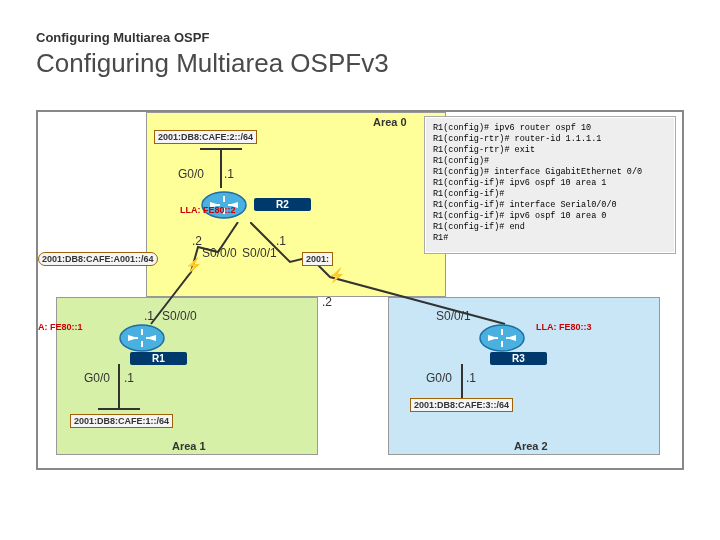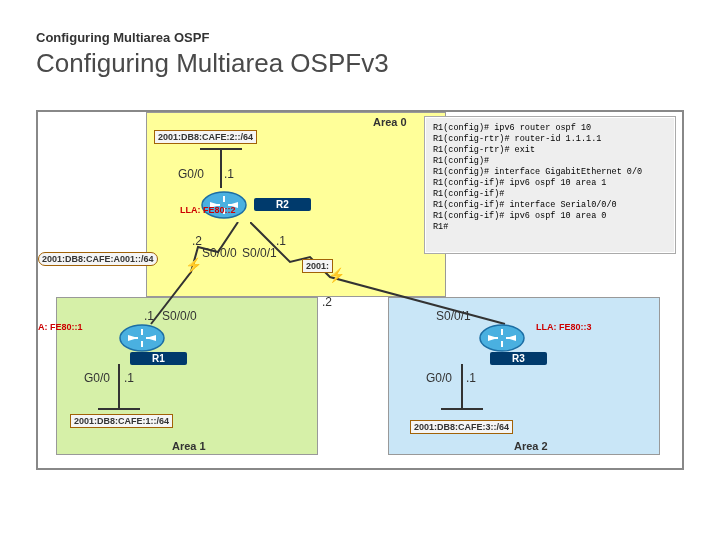--- a/index.html
+++ b/index.html
@@ -94,25 +94,25 @@
         <path d="M10 17 h10 M28 17 h10 M24 8 v6 M24 20 v6" stroke="#fff" stroke-width="2"></path>
         <polygon points="20,17 10,14 10,20" fill="#fff"></polygon>
         <polygon points="28,17 38,14 38,20" fill="#fff"></polygon>
       </svg>
   </div>
   <div class="router-name" style="top:240px; left:452px;text-align:center;">R3</div>
 
   <div class="ip-label" style="top:18px; left:116px;">2001:DB8:CAFE:2::/64</div>
   <div class="lla-label" style="top:93px; left:98px;margin-left:44px;">LLA: FE80::2</div>
   <div class="ip-label" style="top:140px; left:0px;border-radius:7px;">2001:DB8:CAFE:A001::/64</div>
-  <div class="ip-label" style="top:147px; left:264px;">2001:</div>
+  <div class="ip-label" style="top:140px; left:264px;">2001:</div>
   <div class="lla-label" style="top:210px; left:0px;text-align:center;">A: FE80::1</div>
   <div class="lla-label" style="top:210px; left:498px;text-align:right;">LLA: FE80::3</div>
   <div class="ip-label" style="top:302px; left:32px;">2001:DB8:CAFE:1::/64</div>
-  <div class="ip-label" style="top:308px; left:372px;">2001:DB8:CAFE:3::/64</div>
+  <div class="ip-label" style="top:286px; left:372px;">2001:DB8:CAFE:3::/64</div>
 
   <div class="iface-label" style="top:55px; left:140px;">G0/0</div>
   <div class="iface-label" style="top:55px; left:186px;">.1</div>
   <div class="iface-label" style="top:122px; left:154px;">.2</div>
   <div class="iface-label" style="top:134px; left:164px;">S0/0/0</div>
   <div class="iface-label" style="top:134px; left:204px;">S0/0/1</div>
   <div class="iface-label" style="top:122px; left:238px;">.1</div>
 
   <div class="iface-label" style="top:197px; left:106px;">.1</div>
   <div class="iface-label" style="top:197px; left:124px;">S0/0/0</div>
@@ -127,16 +127,17 @@
   <div class="term-panel">
     <div>R1(config)# ipv6 router ospf 10</div>
     <div>R1(config-rtr)# router-id 1.1.1.1</div>
     <div>R1(config-rtr)# exit</div>
     <div>R1(config)#</div>
     <div>R1(config)# interface GigabitEthernet 0/0</div>
     <div>R1(config-if)# ipv6 ospf 10 area 1</div>
     <div>R1(config-if)#</div>
     <div>R1(config-if)# interface Serial0/0/0</div>
     <div>R1(config-if)# ipv6 ospf 10 area 0</div>
+    <div>R1(config-if)# end</div>
     <div>R1#</div>
   </div>
 
 </div>
 
 </body></html>

